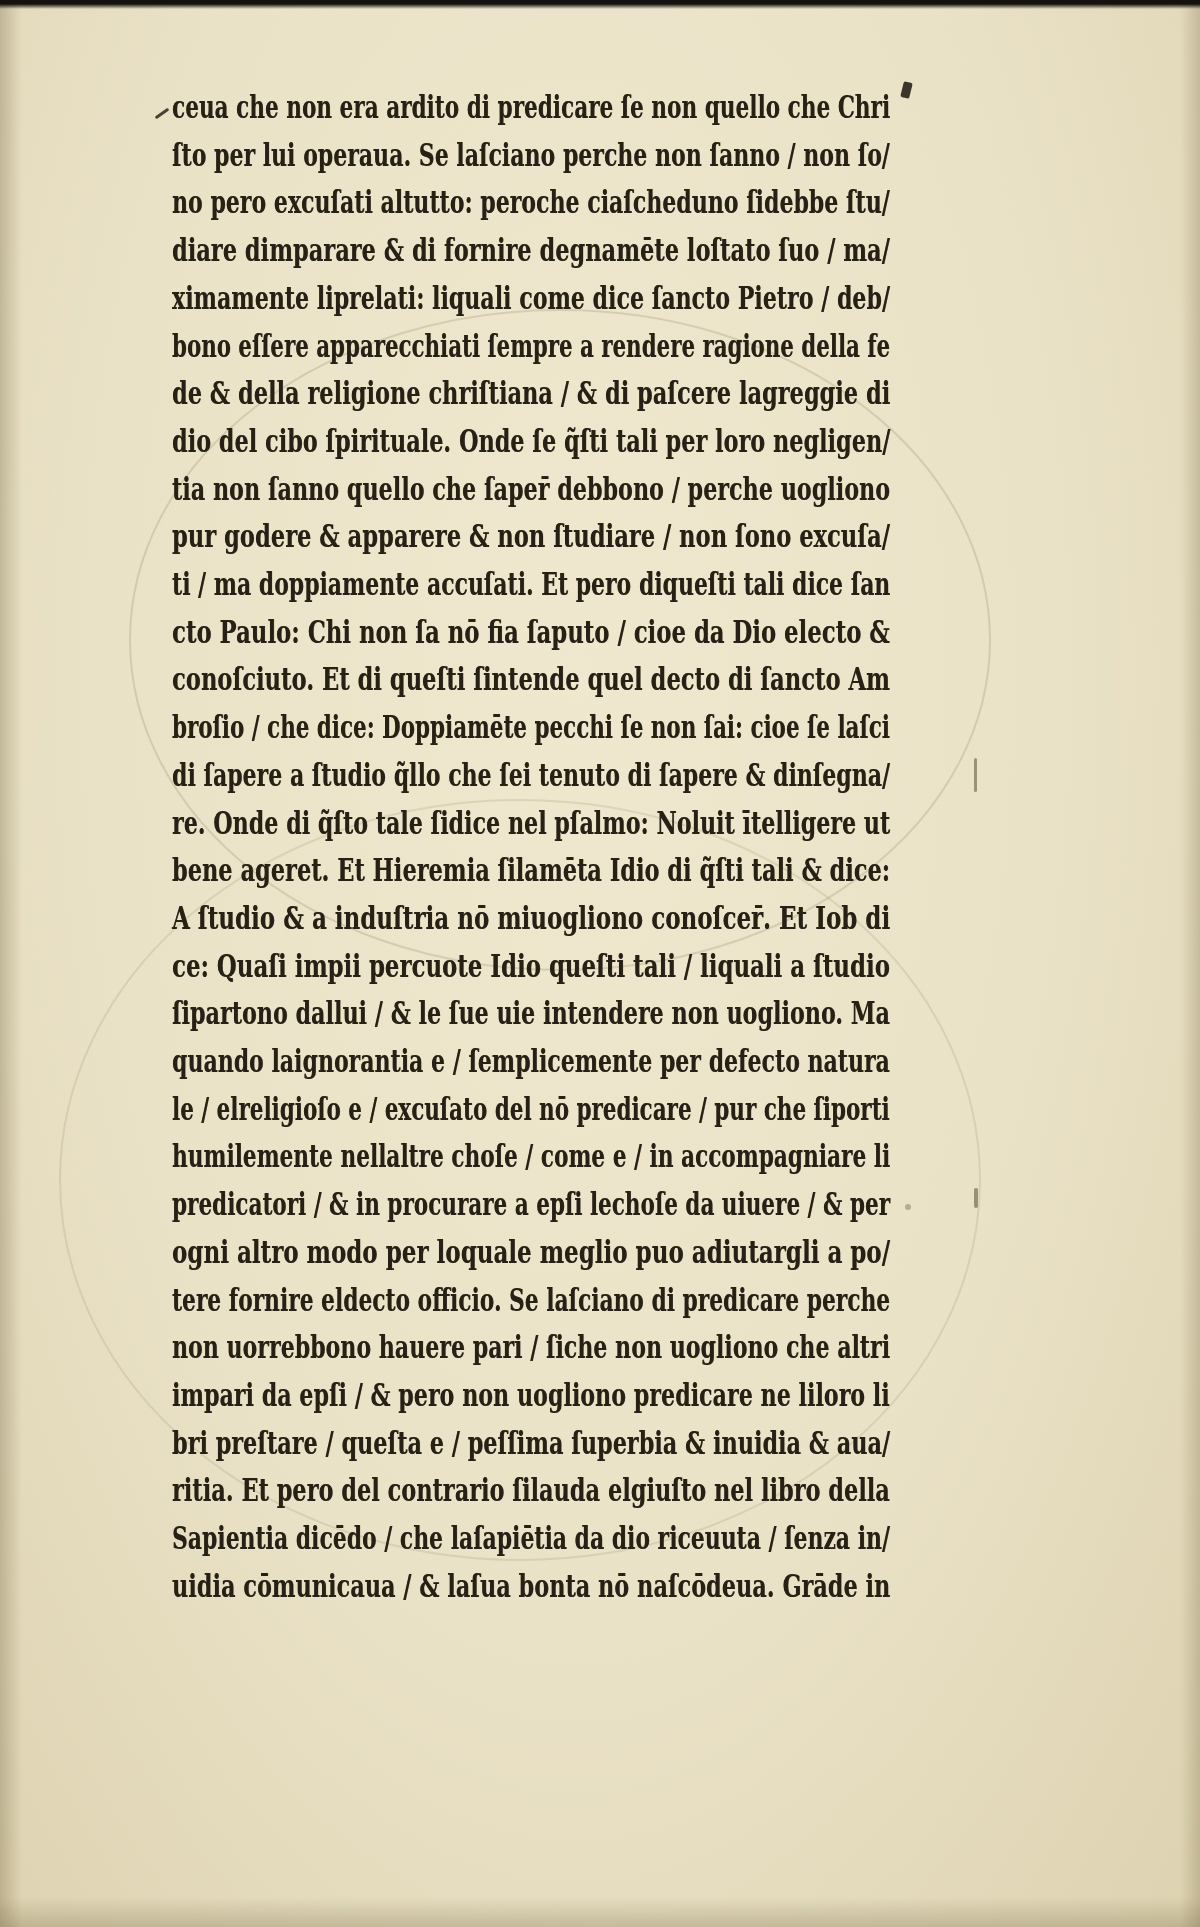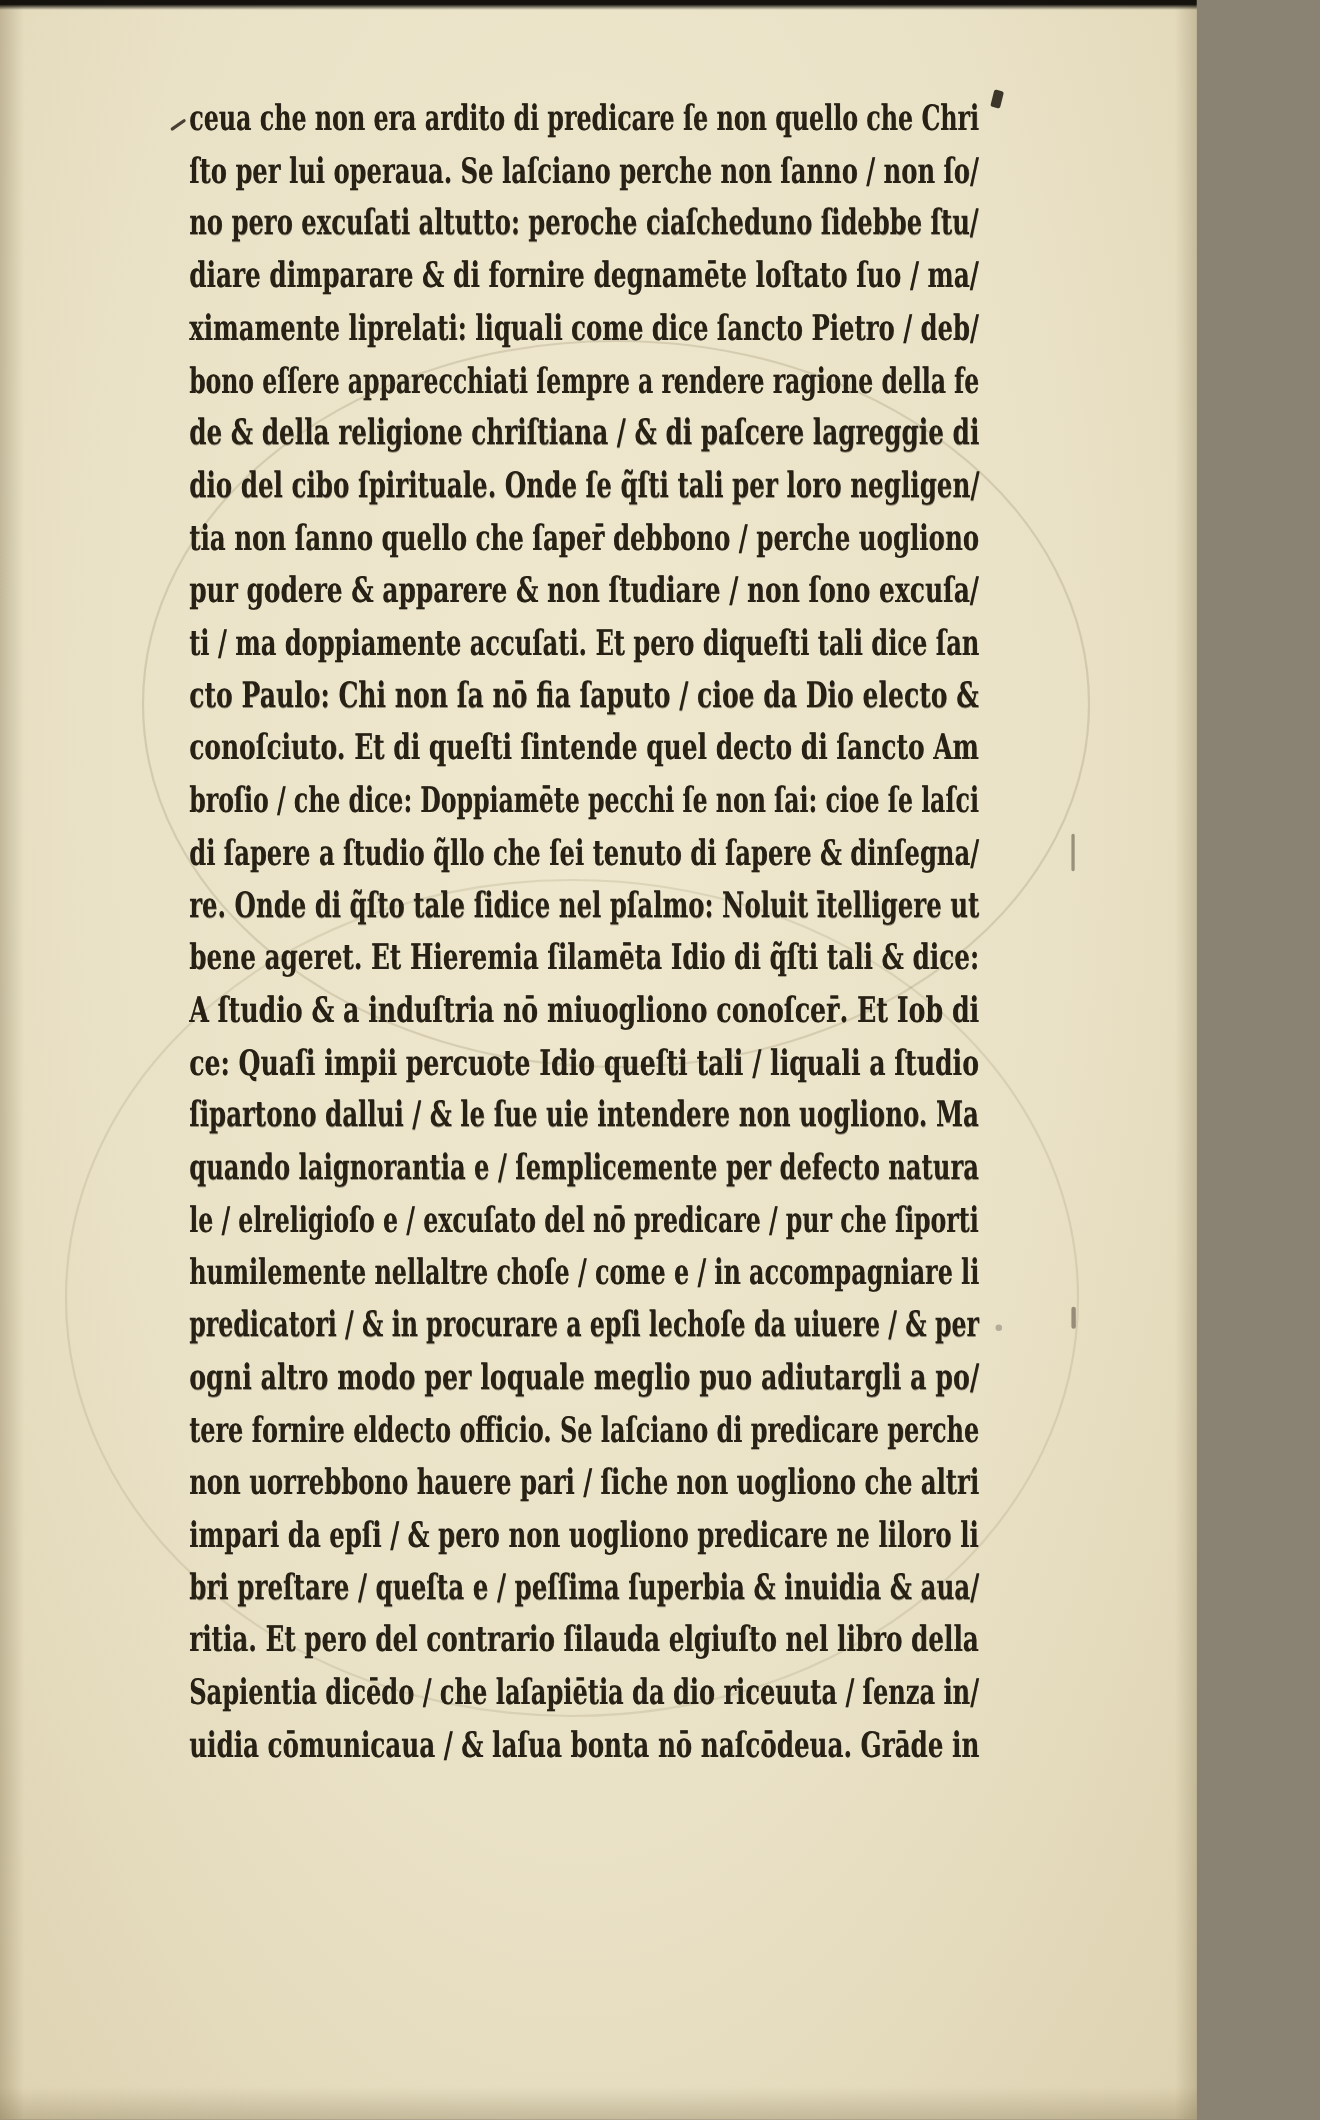--- a/index.html
+++ b/index.html
@@ -1,18 +1,18 @@
 <!DOCTYPE html>
 <html><head>
 <meta charset="utf-8">
 <style>
   html,body{margin:0;padding:0;background:#8a8272;}
   .page{
     position:relative;
-    width:1088px;height:1927px;
+    width:1200px;height:1927px;
     overflow:hidden;
     background:
       linear-gradient(180deg, #15120e 0px, #15120e 4px, rgba(21,18,14,0) 9px),
       linear-gradient(90deg, rgba(110,95,60,.30) 0px, rgba(110,95,60,0) 22px),
       linear-gradient(270deg, rgba(110,95,60,.26) 0px, rgba(110,95,60,0) 20px),
       linear-gradient(0deg, rgba(110,95,60,.28) 0px, rgba(110,95,60,0) 30px),
       radial-gradient(ellipse at 48% 35%, #efe8ce 0%, #eae2c7 55%, #ddd2b0 100%);
     font-family:"DejaVu Serif", serif;
   }
   .watermark{position:absolute;left:0;top:0;pointer-events:none;}

